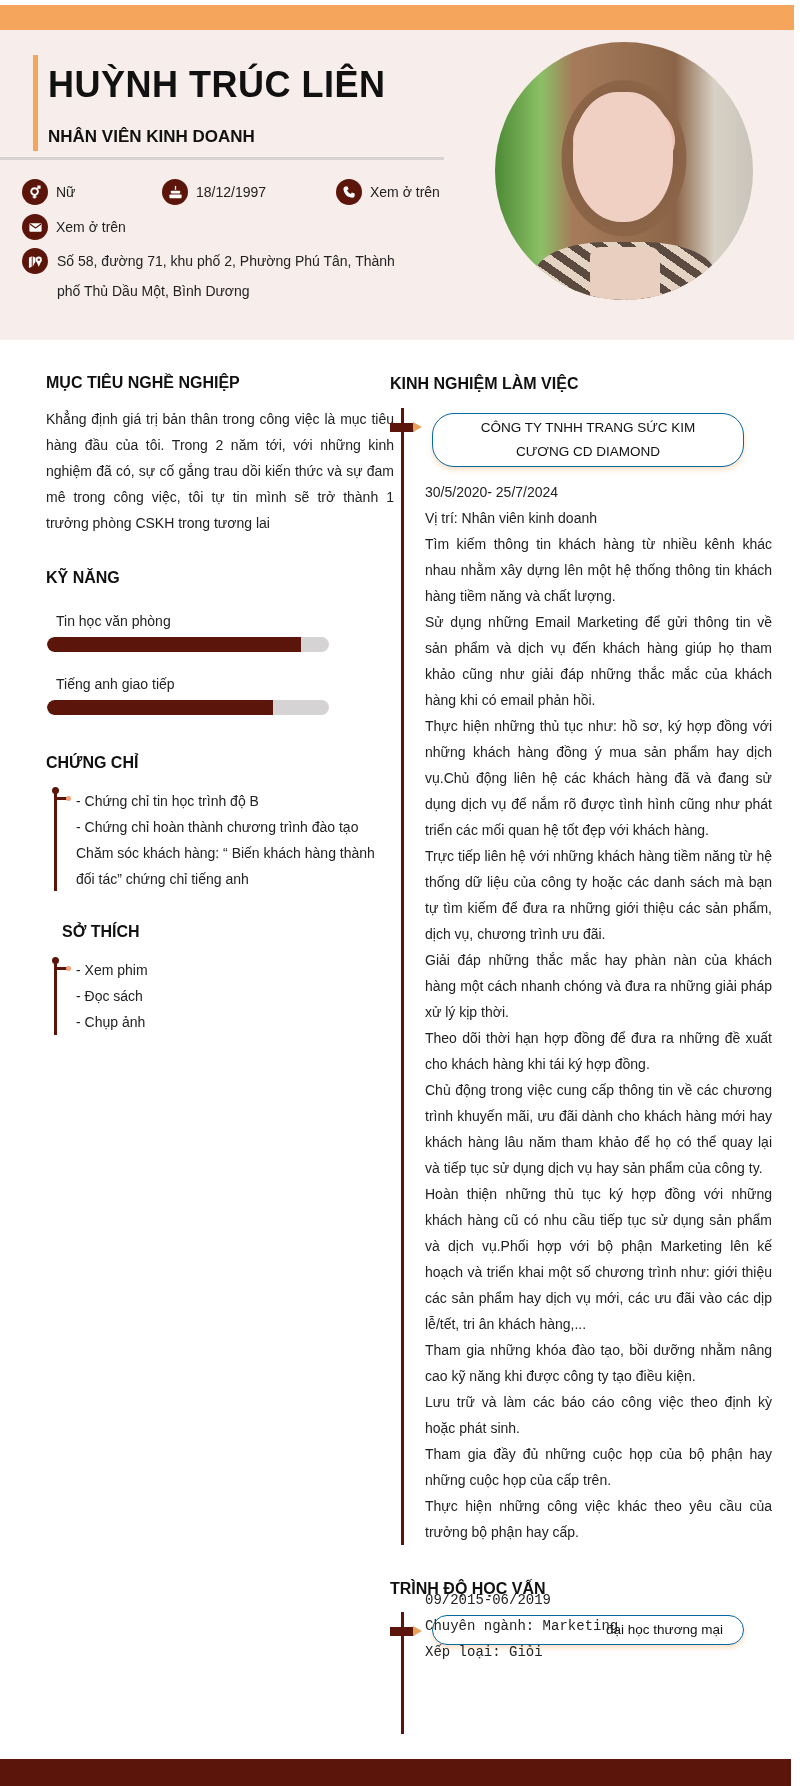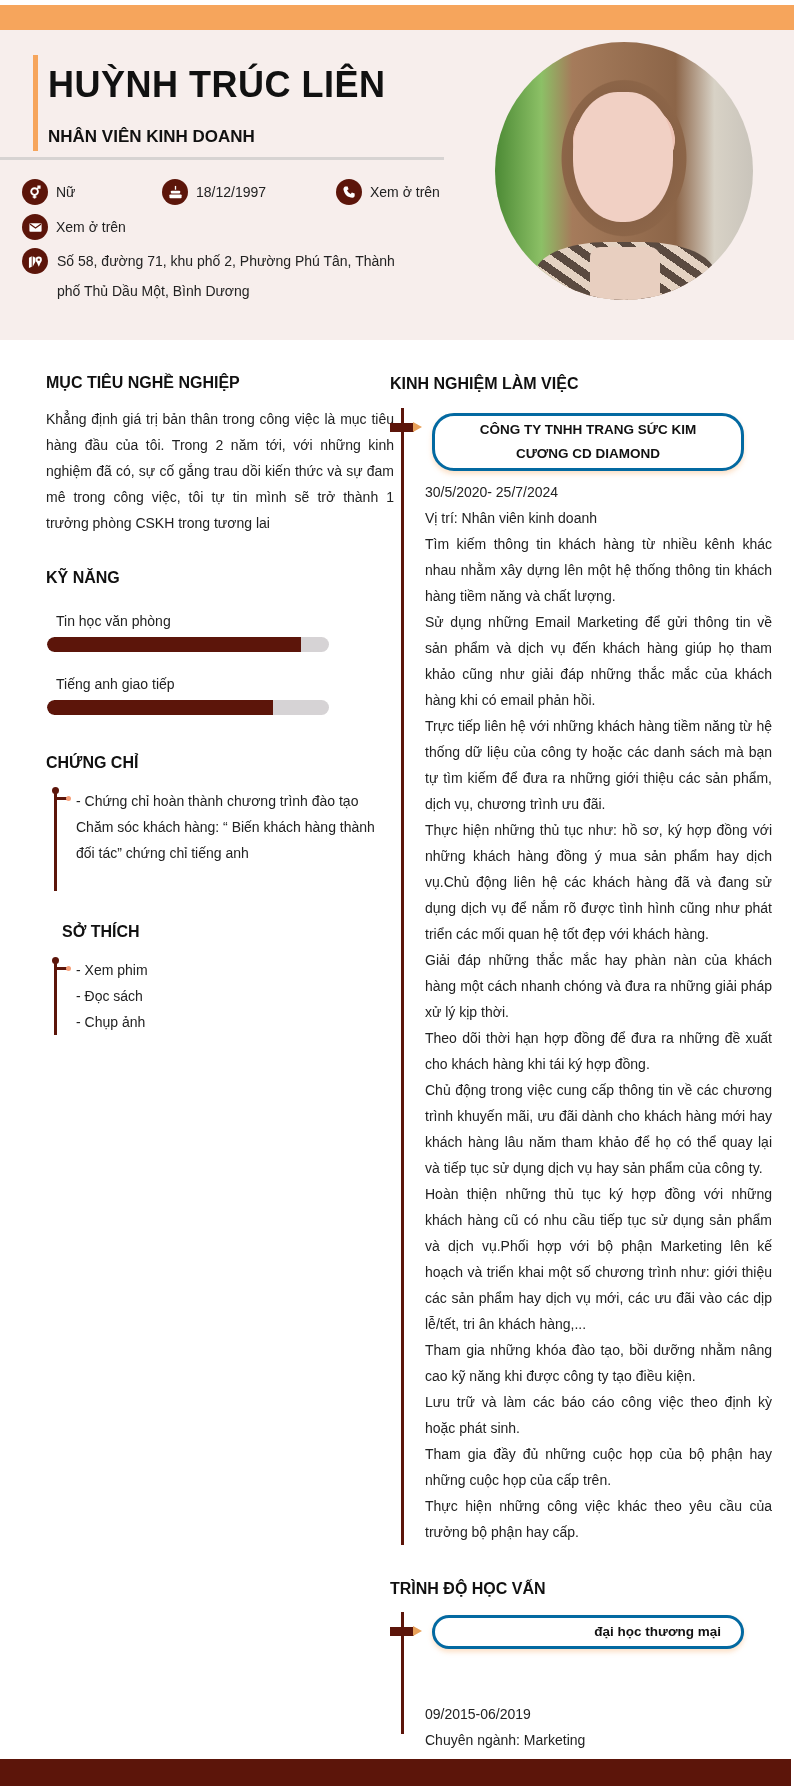--- a/index.html
+++ b/index.html
@@ -48,21 +48,21 @@
   .tl-left { position: absolute; left: 54px; width: 3px; background: #5c150a; }
   .tl-left .dot { position: absolute; left: -2px; top: -3px; width: 7px; height: 7px; border-radius: 50%; background: #5c150a; }
   .tl-left .branch { position: absolute; left: 2px; top: 7px; width: 11px; height: 3px; background: #5c150a; }
   .tl-left .bud { position: absolute; left: 12px; top: 6px; width: 5px; height: 5px; border-radius: 50%; background: #f6a07a; }
   .list { position: absolute; left: 76px; font-size: 14px; line-height: 26px; color: #222; }
 
   
   .tl-right { position: absolute; left: 401px; width: 3px; background: #5c150a; }
   .marker { position: absolute; left: 390px; width: 24px; height: 9px; background: #5c150a; }
   .marker-tip { position: absolute; width: 0; height: 0; border-top: 5px solid transparent; border-bottom: 5px solid transparent; border-left: 9px solid #e8a15a; }
-  .company-box { position: absolute; left: 432px; width: 312px; border: 3px solid #0369a1; border-radius: 22px; background: #fff; box-shadow: 0 3px 5px rgba(246,165,92,0.35); text-align: center; font-size: 13.5px; font-weight: 700; color: #111; line-height: 24px; padding: 2px 20px; }
+  .company-box { position: absolute; left: 432px; width: 312px; border: 1px solid #0369a1; border-radius: 22px; background: #fff; box-shadow: 0 3px 5px rgba(246,165,92,0.35); text-align: center; font-size: 13.5px; font-weight: 400; color: #111; line-height: 24px; padding: 2px 20px; }
   .exp-body { position: absolute; left: 425px; width: 347px; font-size: 14px; line-height: 26px; color: #222; text-align: justify; }
   .exp-body p { margin: 0; }
 
   
   .footer { position: absolute; left: 0; top: 1759px; width: 791px; height: 27px; background: #5c150a; }
   .footer-text { position: absolute; right: 20px; top: 5px; font-family: "Liberation Mono", "DejaVu Sans Mono", monospace; font-size: 11px; color: #ffffff; margin-top: 47px; }
 </style>
 </head>
 <body>
 
@@ -158,20 +158,21 @@
     </div>
   </div>
 
   <div class="sec-title" style="left:46px; top:754px;">CHỨNG CHỈ</div>
   <div class="tl-left" style="top:790px; height:101px;">
     <span class="dot"></span>
     <span class="branch"></span>
     <span class="bud"></span>
   </div>
   <div class="list" style="top:788px; width:320px;">
+    <div>- Chứng chỉ tin học trình độ B</div>
     <div>- Chứng chỉ hoàn thành chương trình đào tạo Chăm sóc khách hàng: “ Biến khách hàng thành đối tác” chứng chỉ tiếng anh</div>
   </div>
 
   <div class="sec-title" style="left:46px; top:923px;margin-left:16px;">SỞ THÍCH</div>
   <div class="tl-left" style="top:960px; height:75px;">
     <span class="dot"></span>
     <span class="branch"></span>
     <span class="bud"></span>
   </div>
   <div class="list" style="top:957px; width:300px;">
@@ -187,42 +188,42 @@
 
   <div class="company-box" style="top:413px;">
     <span>CÔNG TY TNHH TRANG SỨC KIM CƯƠNG CD DIAMOND</span>
   </div>
 
   <div class="exp-body" style="top:479px;">
     <p>30/5/2020- 25/7/2024</p>
     <p>Vị trí: Nhân viên kinh doanh</p>
     <p>Tìm kiếm thông tin khách hàng từ nhiều kênh khác nhau nhằm xây dựng lên một hệ thống thông tin khách hàng tiềm năng và chất lượng.</p>
     <p>Sử dụng những Email Marketing để gửi thông tin về sản phẩm và dịch vụ đến khách hàng giúp họ tham khảo cũng như giải đáp những thắc mắc của khách hàng khi có email phản hồi.</p>
+    <p>Thực hiện những thủ tục như: hồ sơ, ký hợp đồng với những khách hàng đồng ý mua sản phẩm hay dịch vụ.Chủ động liên hệ các khách hàng đã và đang sử dụng dịch vụ để nắm rõ được tình hình cũng như phát triển các mối quan hệ tốt đẹp với khách hàng.</p>
     <p>Trực tiếp liên hệ với những khách hàng tiềm năng từ hệ thống dữ liệu của công ty hoặc các danh sách mà bạn tự tìm kiếm để đưa ra những giới thiệu các sản phẩm, dịch vụ, chương trình ưu đãi.</p>
-    <p>Thực hiện những thủ tục như: hồ sơ, ký hợp đồng với những khách hàng đồng ý mua sản phẩm hay dịch vụ.Chủ động liên hệ các khách hàng đã và đang sử dụng dịch vụ để nắm rõ được tình hình cũng như phát triển các mối quan hệ tốt đẹp với khách hàng.</p>
     <p>Giải đáp những thắc mắc hay phàn nàn của khách hàng một cách nhanh chóng và đưa ra những giải pháp xử lý kịp thời.</p>
     <p>Theo dõi thời hạn hợp đồng để đưa ra những đề xuất cho khách hàng khi tái ký hợp đồng.</p>
     <p>Chủ động trong việc cung cấp thông tin về các chương trình khuyến mãi, ưu đãi dành cho khách hàng mới hay khách hàng lâu năm tham khảo để họ có thể quay lại và tiếp tục sử dụng dịch vụ hay sản phẩm của công ty.</p>
     <p>Hoàn thiện những thủ tục ký hợp đồng với những khách hàng cũ có nhu cầu tiếp tục sử dụng sản phẩm và dịch vụ.Phối hợp với bộ phận Marketing lên kế hoạch và triển khai một số chương trình như: giới thiệu các sản phẩm hay dịch vụ mới, các ưu đãi vào các dịp lễ/tết, tri ân khách hàng,...</p>
     <p>Tham gia những khóa đào tạo, bồi dưỡng nhằm nâng cao kỹ năng khi được công ty tạo điều kiện.</p>
     <p>Lưu trữ và làm các báo cáo công việc theo định kỳ hoặc phát sinh.</p>
     <p>Tham gia đầy đủ những cuộc họp của bộ phận hay những cuộc họp của cấp trên.</p>
     <p>Thực hiện những công việc khác theo yêu cầu của trưởng bộ phận hay cấp.</p>
   </div>
 
   <div class="sec-title" style="left:390px; top:1580px;">TRÌNH ĐỘ HỌC VẤN</div>
   <div class="tl-right" style="top:1612px; height:122px;"></div>
   <div class="marker" style="top:1627px;"></div>
   <div class="marker-tip" style="left:413px; top:1626px;"></div>
 
   <div class="company-box" style="top:1615px;text-align:right;">
     <span>đại học thương mại</span>
   </div>
 
-  <div class="exp-body" style="top:1701px;">
+  <div class="exp-body" style="top:1587px;font-family:Liberation Mono, monospace;">
     <p>09/2015-06/2019</p>
     <p>Chuyên ngành: Marketing</p>
     <p>Xếp loại: Giỏi</p>
   </div>
 
   <div class="footer">
     <span class="footer-text">© Timviec365.vn</span>
   </div>
 </div>
 

